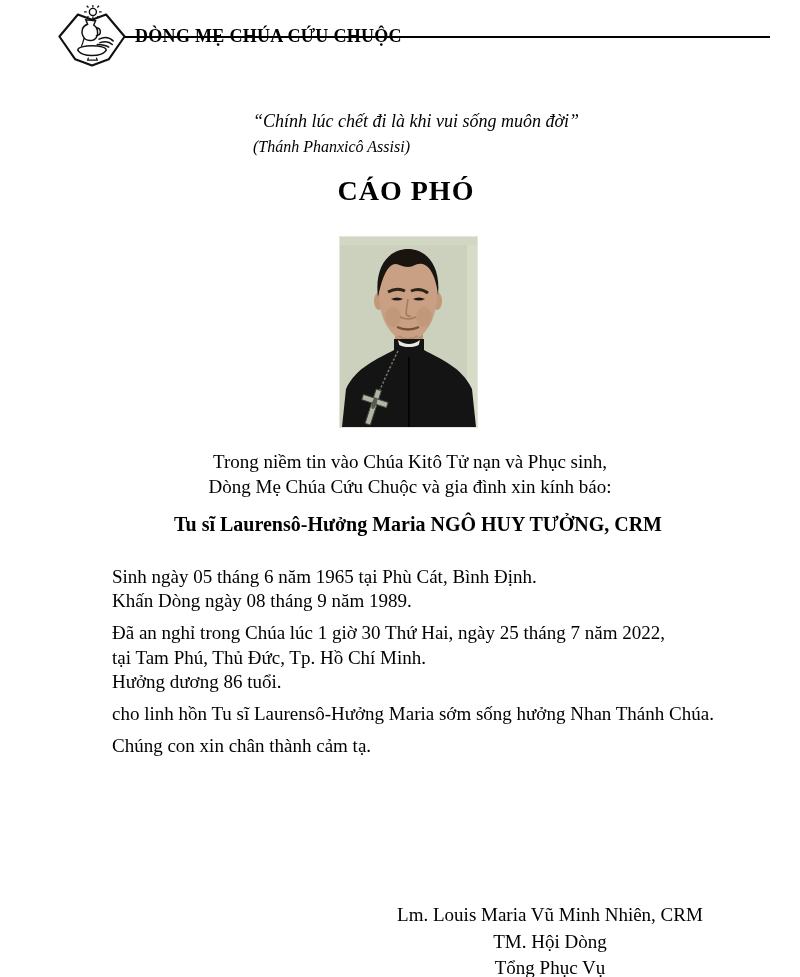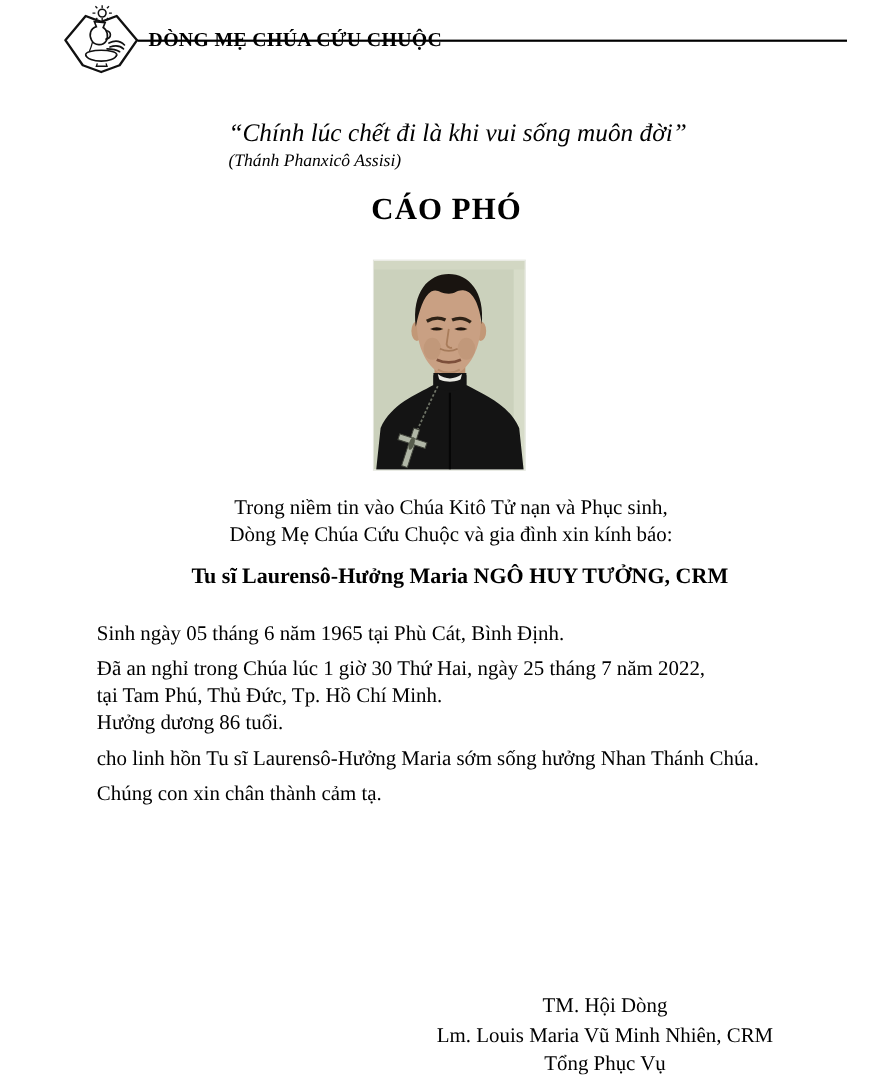--- a/index.html
+++ b/index.html
@@ -16,39 +16,39 @@
     font-size:18px; font-weight:bold; letter-spacing:.3px; white-space:nowrap;text-align:center;
   }
   .header-rule { position:absolute; left:125px; top:36px; width:645px; height:2px; background:#000; }
   .org-address {
     position:absolute; left:135px; top:45px;
     font-size:13px; white-space:nowrap;
   }
   
   .quote-wrap { position:absolute; left:0; top:108px; width:800px; text-align:center; }
   .quote-inner { display:inline-block; transform:translateX(16px); }
-  .quote-text { font-style:italic; font-size:23px; line-height:26px; white-space:nowrap; }
+  .quote-text { font-style:italic; font-size:18px; line-height:26px; white-space:nowrap; }
   .quote-attrib { font-style:italic; font-size:16px; line-height:19px; text-align:left; margin-right:-10px; margin-top:3px; }
   
   .doc-title {
     position:absolute; left:0; top:175px; width:800px; text-align:center;
     font-size:28px; font-weight:bold; letter-spacing:1px; transform:translateX(6px);
   }
   
   .portrait { position:absolute; left:340px; top:237px; width:137px; height:190px; outline:1px solid #e4e6de; }
   .portrait svg { display:block; }
   
   .intro { position:absolute; left:0; top:449px; width:800px; text-align:center; font-size:19px; line-height:25px; transform:translateX(10px); }
   .deceased-name {
     position:absolute; left:0; top:513px; width:800px; text-align:center;
     font-size:20px; font-weight:bold; transform:translateX(18px); white-space:nowrap;
   }
   
   .body-text { position:absolute; left:88px; top:565px; width:700px; font-size:19px; line-height:24.2px; }
-  .body-text .para { margin-bottom:8px; }
+  .body-text .para { margin-bottom:8px;margin-left:24px; }
   .body-text .line { white-space:nowrap; }
   
   .signature { position:absolute; left:300px; top:902px; width:500px; text-align:center; font-size:19px; line-height:26.5px; }
 </style>
 </head>
 <body>
 
 <div class="page">
 
   <div class="logo">
@@ -156,33 +156,34 @@
   <div class="intro">
     <div class="line">Trong niềm tin vào Chúa Kitô Tử nạn và Phục sinh,</div>
     <div class="line">Dòng Mẹ Chúa Cứu Chuộc và gia đình xin kính báo:</div>
   </div>
 
   <div class="deceased-name">Tu sĩ Laurensô-Hưởng Maria NGÔ HUY TƯỞNG, CRM</div>
 
   <div class="body-text">
     <div class="para">
       <div class="line">Sinh ngày 05 tháng 6 năm 1965 tại Phù Cát, Bình Định.</div>
+      <div class="line">Khấn Dòng ngày 08 tháng 9 năm 1989.</div>
     </div>
     <div class="para">
       <div class="line">Đã an nghỉ trong Chúa lúc 1 giờ 30 Thứ Hai, ngày 25 tháng 7 năm 2022,</div>
       <div class="line">tại Tam Phú, Thủ Đức, Tp. Hồ Chí Minh.</div>
       <div class="line">Hưởng dương 86 tuổi.</div>
     </div>
     <div class="para">
       <div class="line">cho linh hồn Tu sĩ Laurensô-Hưởng Maria sớm sống hưởng Nhan Thánh Chúa.</div>
     </div>
     <div class="para">
       <div class="line">Chúng con xin chân thành cảm tạ.</div>
     </div>
   </div>
 
   <div class="signature">
+    <div class="line">Lm. Louis Maria Vũ Minh Nhiên, CRM</div>
     <div class="line">TM. Hội Dòng</div>
-    <div class="line">Lm. Louis Maria Vũ Minh Nhiên, CRM</div>
     <div class="line">Tổng Phục Vụ</div>
   </div>
 
 </div>
 
 </body></html>

